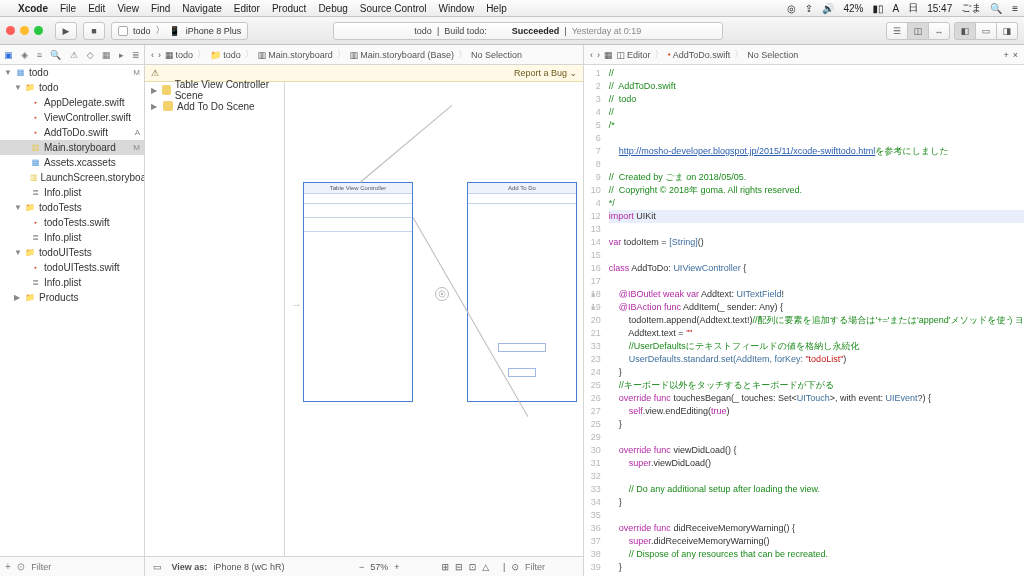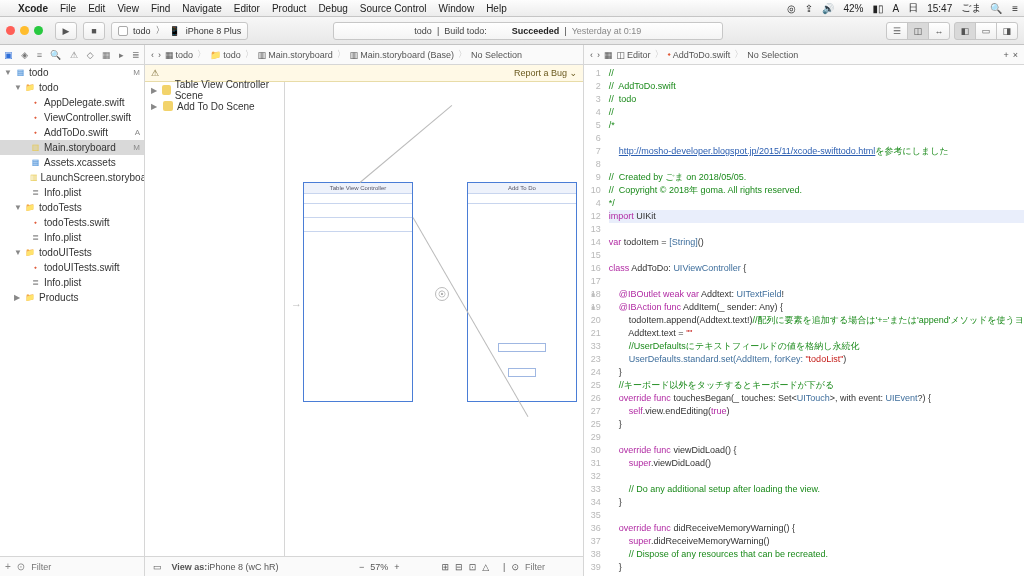--- a/index.html
+++ b/index.html
@@ -57,21 +57,21 @@
 .outline { width:140px; border-right:1px solid #d6d6d6; background:#fff; font-size:10px; }
 .outline .o-row { display:flex; align-items:center; height:16px; padding-left:6px; gap:4px; color:#333; }
 .outline .o-row .disc { color:#888; font-size:8px; width:8px; }
 .outline .o-ico { width:10px; height:10px; background:#f2d36b; border-radius:2px; }
 .canvas { flex:1; background:#fff; position:relative; overflow:hidden; }
 .scene { position:absolute; border:1px solid #4a7dd6; background:#fff; }
 .scene .titlebar { height:11px; background:#eef2fb; border-bottom:1px solid #c8d5ee; font-size:6px; color:#556; display:flex; align-items:center; justify-content:center; }
 .segue { position:absolute; border-top:1px solid #bbb; transform-origin: left center; }
 .arrow-in { position:absolute; color:#bbb; font-size:11px; }
 .ib-foot { height:20px; border-top:1px solid #d6d6d6; background:#fafafa; display:flex; align-items:center; padding:0 8px; gap:10px; font-size:9px; color:#555; }
-.ib-foot .viewas { display:flex; align-items:flex-end; }
+.ib-foot .viewas { display:flex; align-items:flex-end; gap:6px; }
 .ib-foot .zoom { margin-left:auto; display:flex; align-items:center; gap:6px; }
 
 
 .right-ed { width:440px; display:flex; flex-direction:column; min-width:0; }
 .right-ed .jumpbar { }
 .code { flex:1; display:flex; font-family: Menlo, Monaco, monospace; font-size:9px; line-height:13px; overflow:hidden; background:#fff; }
 .gutter { width:24px; text-align:right; color:#b8b8b8; padding:2px 4px 0 0; user-select:none; background:#fff; }
 .gutter div { height:13px; }
 .src { flex:1; padding:2px 0 0 4px; white-space:pre; color:#333; }
 .src div { height:13px; }

